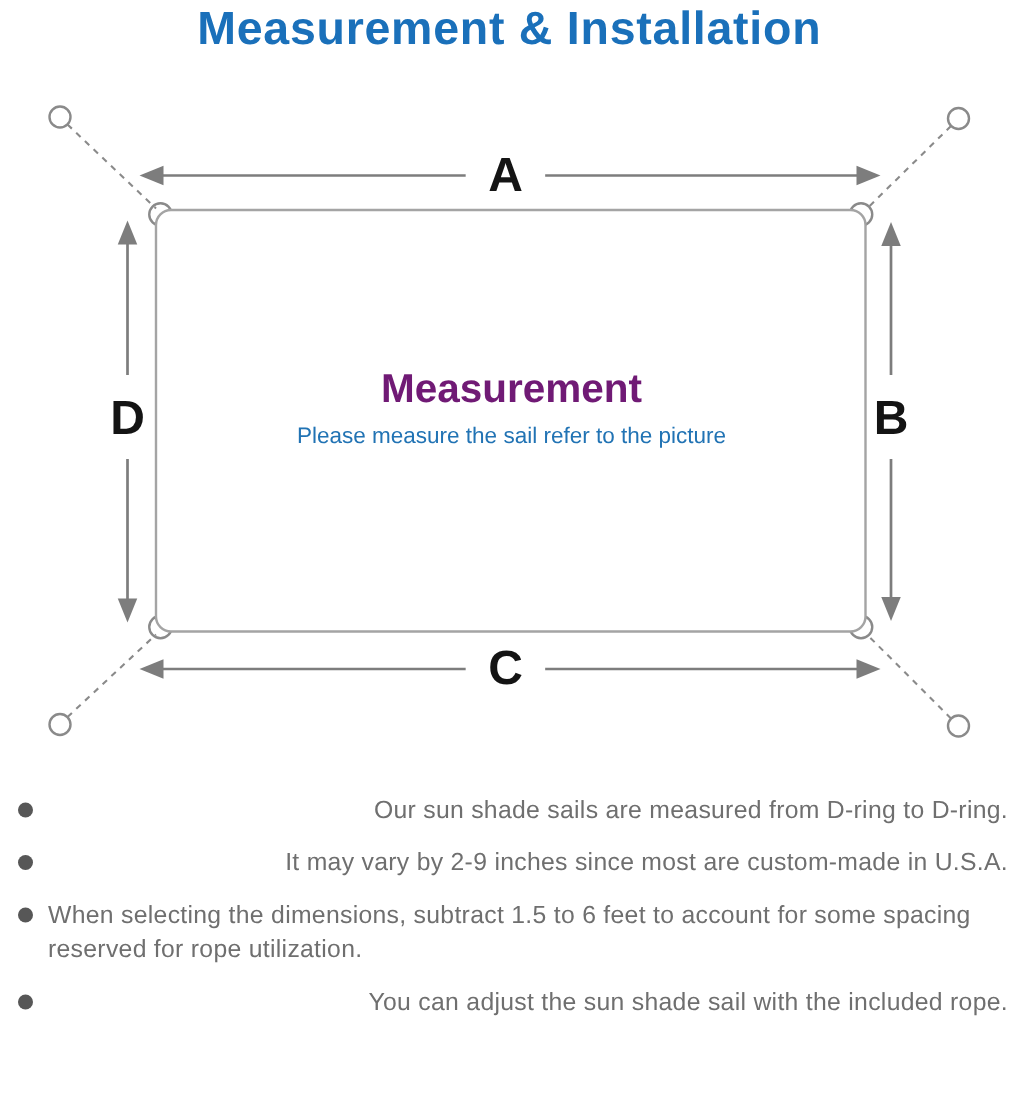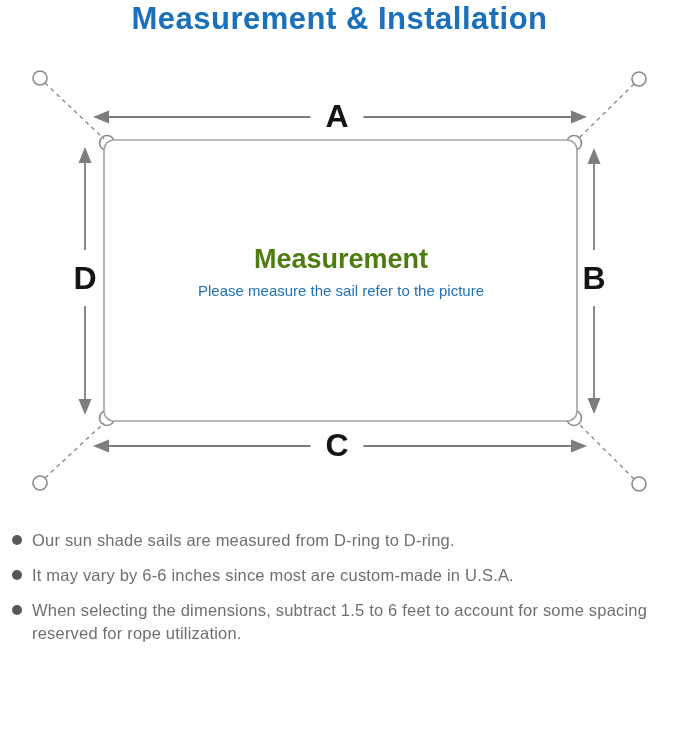--- a/index.html
+++ b/index.html
@@ -29,33 +29,33 @@
   .dim-label.v{padding:12px 4px;}
   .label-a{left:337px;top:116px;}
   .label-c{left:337px;top:445px;}
   .label-d{left:85px;top:278px;}
   .label-b{left:594px;top:278px;}
   .center-text{
     position:absolute;left:341px;top:245px;transform:translateX(-50%);
     text-align:center;width:max-content;
   }
   .center-heading{
-    font-size:27px;font-weight:bold;color:#4d7c0f;line-height:1.1;
+    font-size:27px;font-weight:bold;color:#701a75;line-height:1.1;
   }
   .center-sub{
     margin-top:7px;font-size:15px;color:#2173b4;text-align:center;
   }
   
   .bullets{
     position:absolute;left:12px;top:529px;width:660px;
   }
   .bullet-item{
     display:flex;align-items:flex-start;gap:10px;
     margin-bottom:12px;
-    color:#6f6f6f;font-size:16.5px;line-height:23px;letter-spacing:.2px;
+    color:#6f6f6f;font-size:16.5px;line-height:23px;letter-spacing:.2px;justify-content:space-between;
   }
   .bullet-dot{
     flex:0 0 auto;width:10px;height:10px;border-radius:50%;
     background:#575757;margin-top:6px;
   }
 </style>
 </head>
 <body>
 
 <div class="page">
@@ -111,21 +111,25 @@
     </div>
   </div>
 
   <div class="bullets">
     <div class="bullet-item">
       <span class="bullet-dot"></span>
       <span>Our sun shade sails are measured from D-ring to D-ring.</span>
     </div>
     <div class="bullet-item">
       <span class="bullet-dot"></span>
-      <span>It may vary by 6-6 inches since most are custom-made in U.S.A.</span>
+      <span>It may vary by 2-9 inches since most are custom-made in U.S.A.</span>
     </div>
     <div class="bullet-item">
       <span class="bullet-dot"></span>
       <span>When selecting the dimensions, subtract 1.5 to 6 feet to account for some spacing reserved for rope utilization.</span>
+    </div>
+    <div class="bullet-item">
+      <span class="bullet-dot"></span>
+      <span>You can adjust the sun shade sail with the included rope.</span>
     </div>
   </div>
 
 </div>
 
 </body></html>

